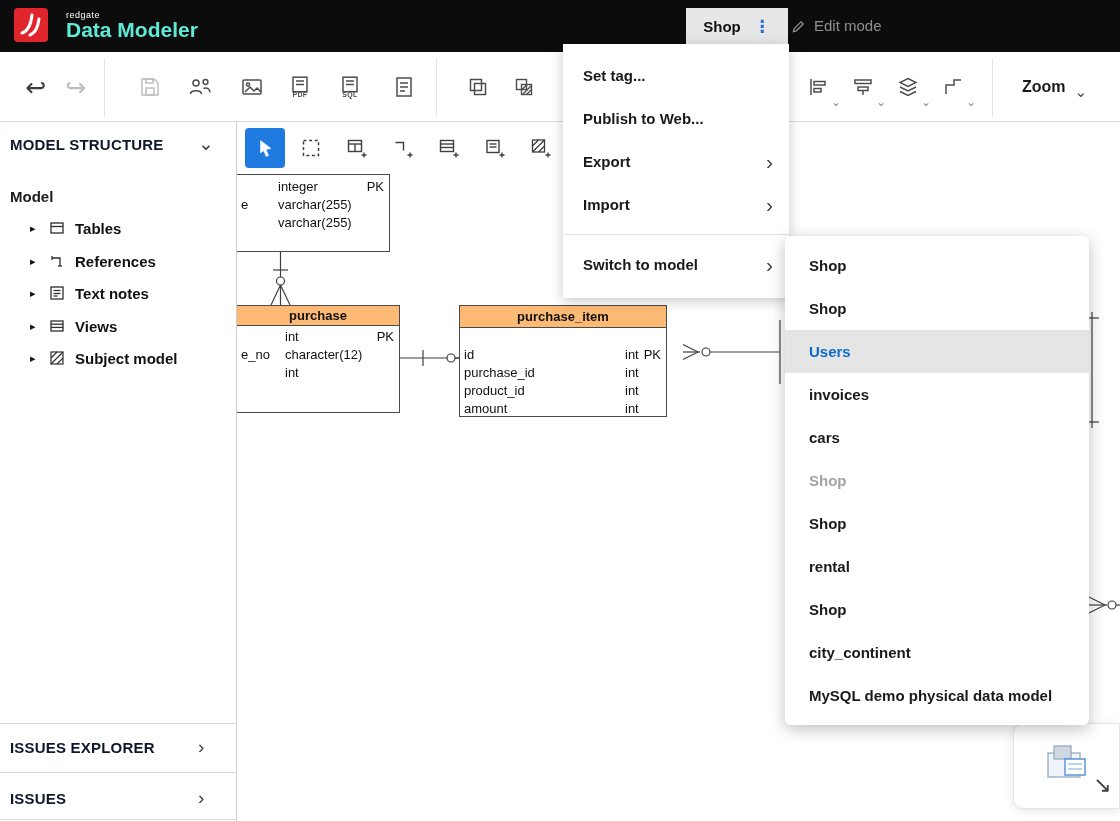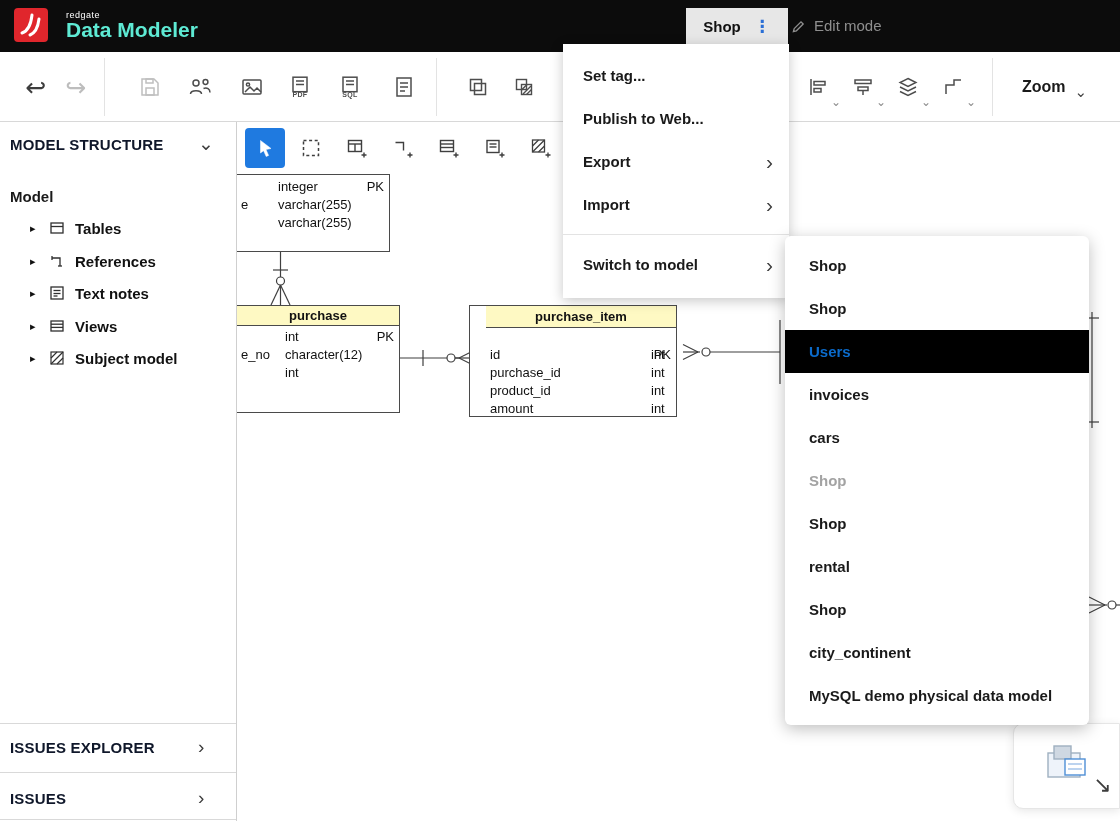--- a/index.html
+++ b/index.html
@@ -40,42 +40,42 @@
   .tlabel { font-size:15px; font-weight:700; color:#111; }
   .side-sep { position:absolute; left:0; width:236px; height:1px; background:#d9d9d9; }
 
   
   .canvas { position:absolute; left:237px; top:122px; width:883px; height:699px; background:#fff; overflow:hidden; }
   .wires { position:absolute; left:0; top:0; }
   .ctbtn { position:absolute; top:6px; width:40px; height:40px; border-radius:4px; display:flex; align-items:center; justify-content:center; cursor:pointer; background:#fff; }
   .ctbtn.active { background:#1f7ae0; }
 
   .ent { position:absolute; border:1px solid #4a4a4a; background:#fff; font-size:13px; color:#111; }
-  .ent-h { height:20px; line-height:19px; text-align:center; font-weight:700; background:#fef9c3; border-bottom:1px solid #4a4a4a; font-size:13px; }
+  .ent-h { height:20px; line-height:19px; text-align:center; font-weight:700; background:#fdba74; border-bottom:1px solid #4a4a4a; font-size:13px; }
   .ent-row { position:relative; height:18px; line-height:18px; white-space:nowrap; }
   .c-name { position:absolute; left:4px; }
   .c-type { position:absolute; }
   .c-key { position:absolute; right:5px; }
   .t-partial { padding-top:3px; }
   .t-partial .c-type { left:41px; }
   .t-purchase .c-type { left:48px; }
   .t-pitem .c-type { left:165px; }
 
   .minimap { position:absolute; left:776px; top:601px; width:107px; height:86px; background:#fff; border:1px solid #e6e6e6; border-radius:10px 0 0 10px; box-shadow:0 2px 10px rgba(0,0,0,.10); }
   .mini-icon { position:absolute; left:30px; top:18px; }
   .resize-glyph { position:absolute; left:856px; top:650px; font-size:22px; color:#3d3d3d; cursor:pointer; }
 
   
   .menu { position:absolute; left:563px; top:44px; width:226px; background:#fff; box-shadow:0 3px 12px rgba(0,0,0,.22); padding:10px 0 12px; z-index:50; }
   .menu-item { height:43px; display:flex; align-items:center; justify-content:space-between; padding:0 16px 0 20px; font-size:15px; font-weight:600; cursor:pointer; }
   .menu-sep { height:1px; background:#e3e3e3; margin:8px 0; }
   .chev { font-size:21px; color:#3d3d3d; font-weight:400; line-height:1; }
   .submenu { position:absolute; left:785px; top:236px; width:304px; background:#fff; border-radius:6px; box-shadow:0 4px 16px rgba(0,0,0,.25); padding:8px 0; z-index:60; }
   .sub-item { height:43px; display:flex; align-items:center; padding:0 24px; font-size:15px; font-weight:600; cursor:pointer; color:#1a1a1a; }
-  .sub-item.hovered { background:#000000; color:#0b6bcb; }
+  .sub-item.hovered { background:#e5e5e5; color:#0b6bcb; }
   .sub-item.disabled { color:#a3a3a3; cursor:default; }
 </style>
 </head>
 <body>
 
 <div class="topbar">
   <div class="brand">
     <svg width="34" height="34" viewBox="0 0 34 34">
       <rect width="34" height="34" rx="4" fill="#e0262c"></rect>
       <path d="M8 25 C14 23 17 16 18 7" stroke="#fff" stroke-width="3" fill="none" stroke-linecap="round"></path>
@@ -393,21 +393,21 @@
       <span class="c-type">character(12)</span>
       <span class="c-key"></span>
     </div>
     <div class="ent-row">
       <span class="c-name"></span>
       <span class="c-type">int</span>
       <span class="c-key"></span>
     </div>
   </div>
 
-  <div class="ent t-pitem" style="left:232px; top:183px; width:208px; height:112px;padding-left:16px;">
+  <div class="ent t-pitem" style="left:222px; top:183px; width:208px; height:112px;">
     <div class="ent-h" style="height:22px; line-height:21px;">purchase_item</div>
     <div class="ent-row" style="margin-top:18px">
       <span class="c-name">id</span>
       <span class="c-type">int</span>
       <span class="c-key">PK</span>
     </div>
     <div class="ent-row">
       <span class="c-name">purchase_id</span>
       <span class="c-type">int</span>
       <span class="c-key"></span>

